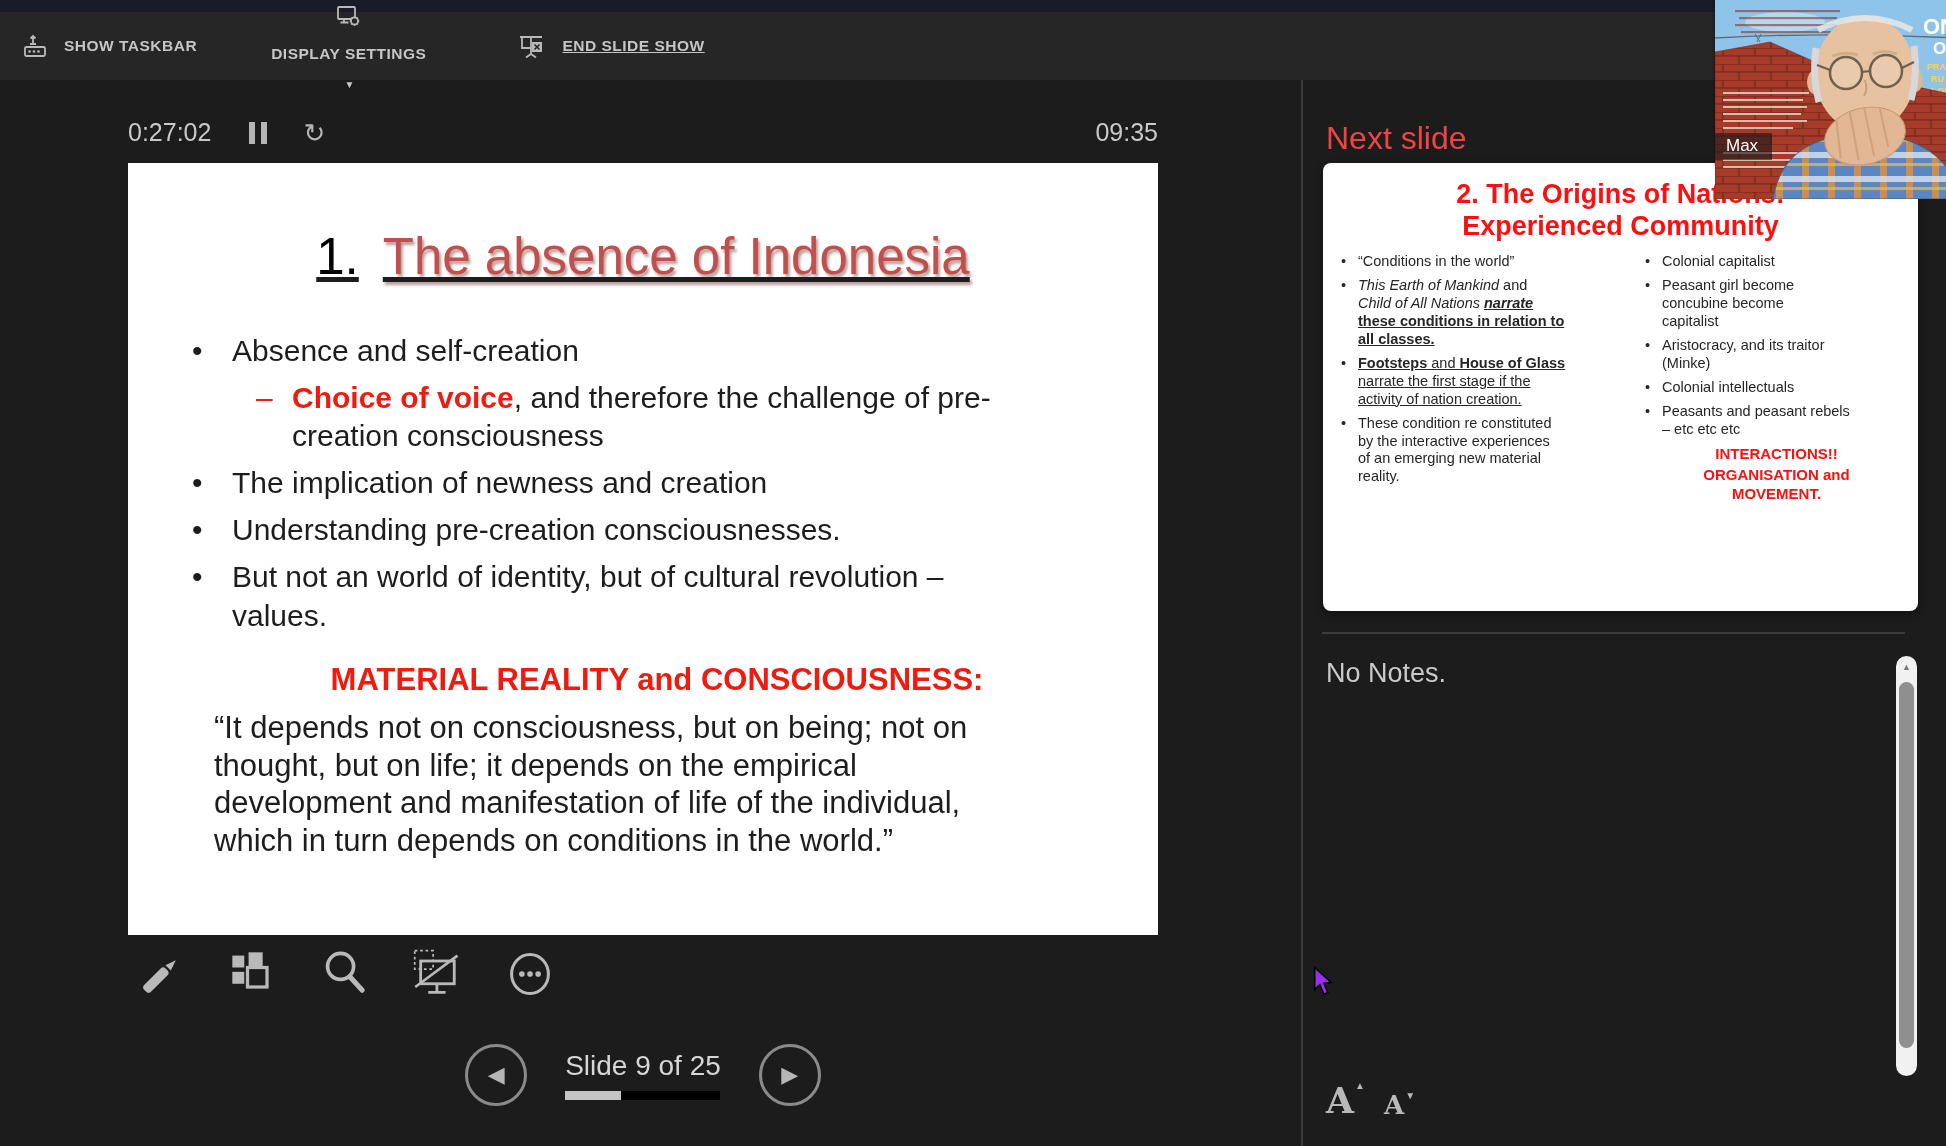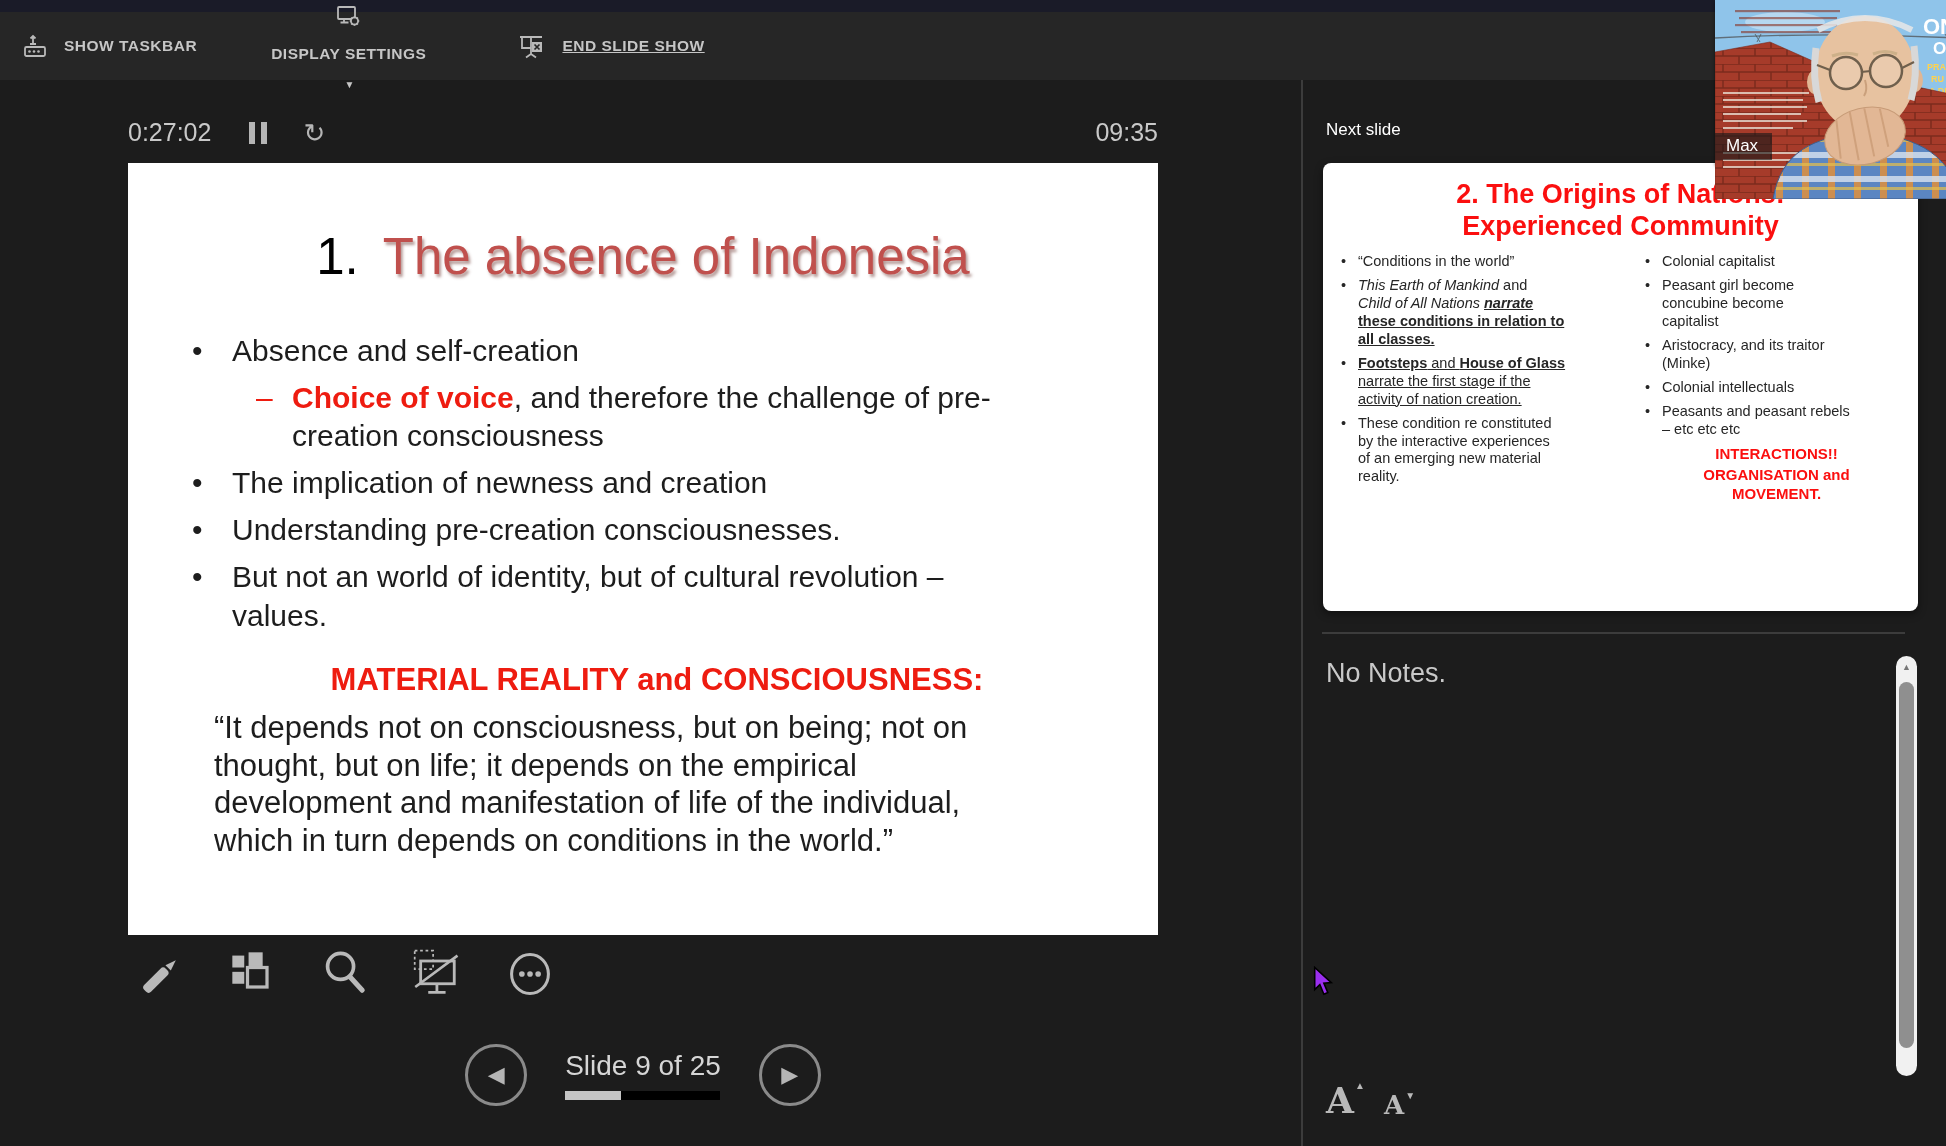--- a/index.html
+++ b/index.html
@@ -15,21 +15,21 @@
 
   .timer-row { position:absolute; left:128px; top:118px; width:1030px; display:flex;
                align-items:center; font-size:25px; color:#c9c9c9; }
   .pause { display:flex; gap:6px; margin-left:38px; }
   .pause i { width:6px; height:22px; background:#b5b5b5; display:block; }
   .restart { margin-left:36px; font-size:26px; color:#b5b5b5; line-height:1; }
   .clock { margin-left:auto; }
 
   .slide { position:absolute; left:128px; top:163px; width:1030px; height:772px; background:#fff;
            color:#1d1d1d; overflow:hidden; }
-  .slide-title { margin-top:64px; text-align:center; font-size:51px; }
+  .slide-title { margin-top:64px; text-align:center; font-size:51px;text-decoration:underline; }
   .slide-title .num { color:#000; margin-right:24px; }
   .slide-title .t { color:#c0504d; text-shadow:2px 3px 3px rgba(110,55,50,.5); }
   .sbody { margin:46px 36px 0 64px; font-size:30px; line-height:1.27; }
   .srow { display:flex; margin-bottom:9px; }
   .srow .mk { width:40px; flex:none; }
   .sub { margin-left:64px; }
   .sub .mk { width:36px; color:#ee1c10; }
   .redb { color:#ee1c10; font-weight:bold; }
   .preline { white-space:pre-line; }
   .material { margin-top:25px; text-align:center; font-weight:bold; color:#ee1c10; font-size:31px; }
@@ -42,21 +42,21 @@
          justify-content:center; align-items:center; gap:38px; }
   .navbtn { width:62px; height:62px; border:3px solid #8a8a8a; border-radius:50%; display:flex;
             align-items:center; justify-content:center; color:#b5b5b5; font-size:22px; cursor:pointer; }
   .navbtn span { line-height:1; }
   .slidecount { text-align:center; }
   .slidecount .lbl { font-size:28px; color:#d6d6d6; }
   .pbar { width:155px; height:9px; background:#000; margin:9px auto 0; }
   .pfill { height:100%; background:#c4c4c4; }
 
   .vdivider { position:absolute; left:1301px; top:80px; width:2px; height:1066px; background:#3c3c3c; }
-  .next-label { position:absolute; left:1326px; top:120px; font-size:17px; color:#ffffff; }
+  .next-label { position:absolute; left:1326px; top:120px; font-size:32px; color:#ef4444; }
   .thumb { position:absolute; left:1323px; top:163px; width:595px; height:448px; background:#fff;
            border-radius:8px; box-shadow:0 3px 8px rgba(0,0,0,.45); color:#262626; overflow:hidden; }
   .thumb-title { margin-top:15px; text-align:center; color:#fb0f0f; font-weight:bold; font-size:27px;
                  line-height:1.2; white-space:pre-line; }
   .cols { display:flex; margin:10px 10px 0 18px; gap:8px; }
   .col { font-size:14.5px; line-height:1.24; }
   .col.left { width:296px; }
   .col.right { width:263px; }
   .titem { display:flex; margin-bottom:6px; }
   .titem .mk { width:17px; flex:none; }

